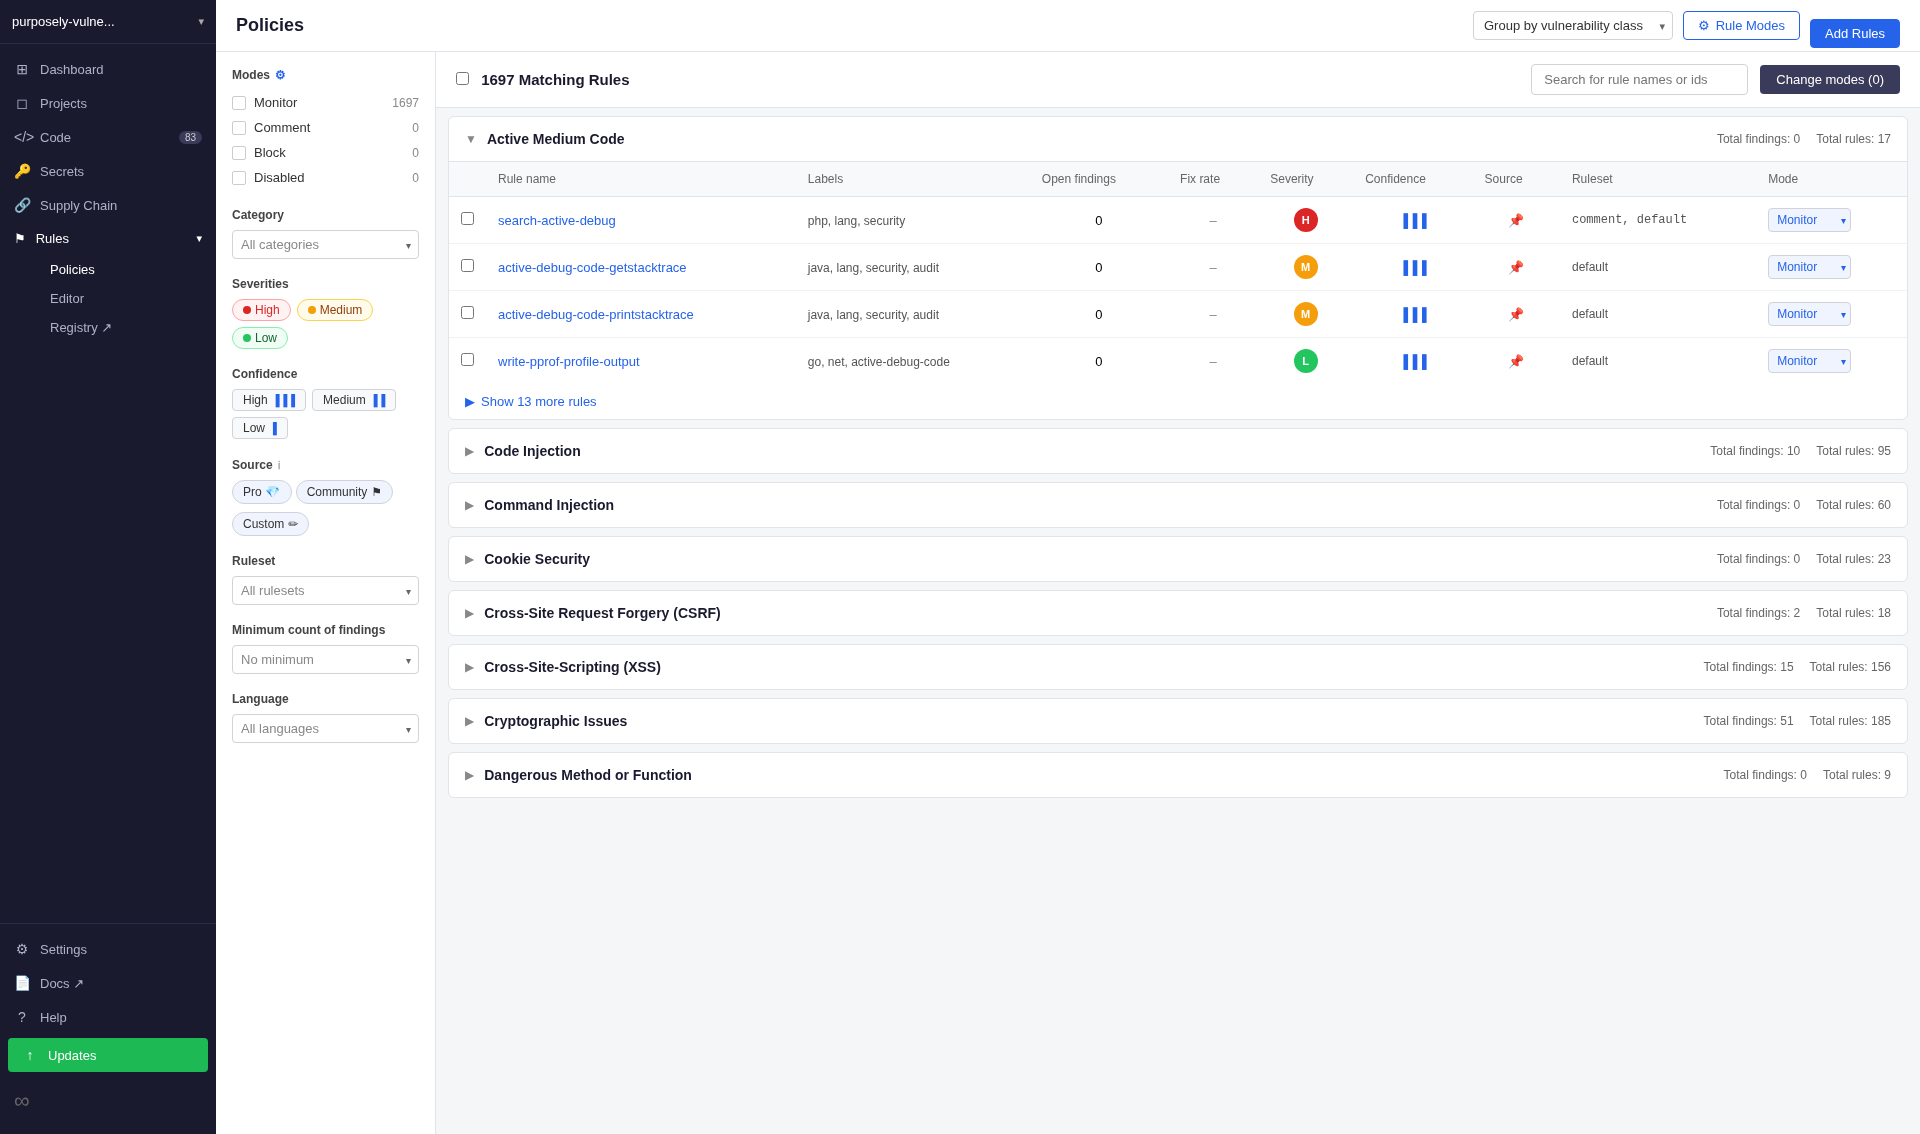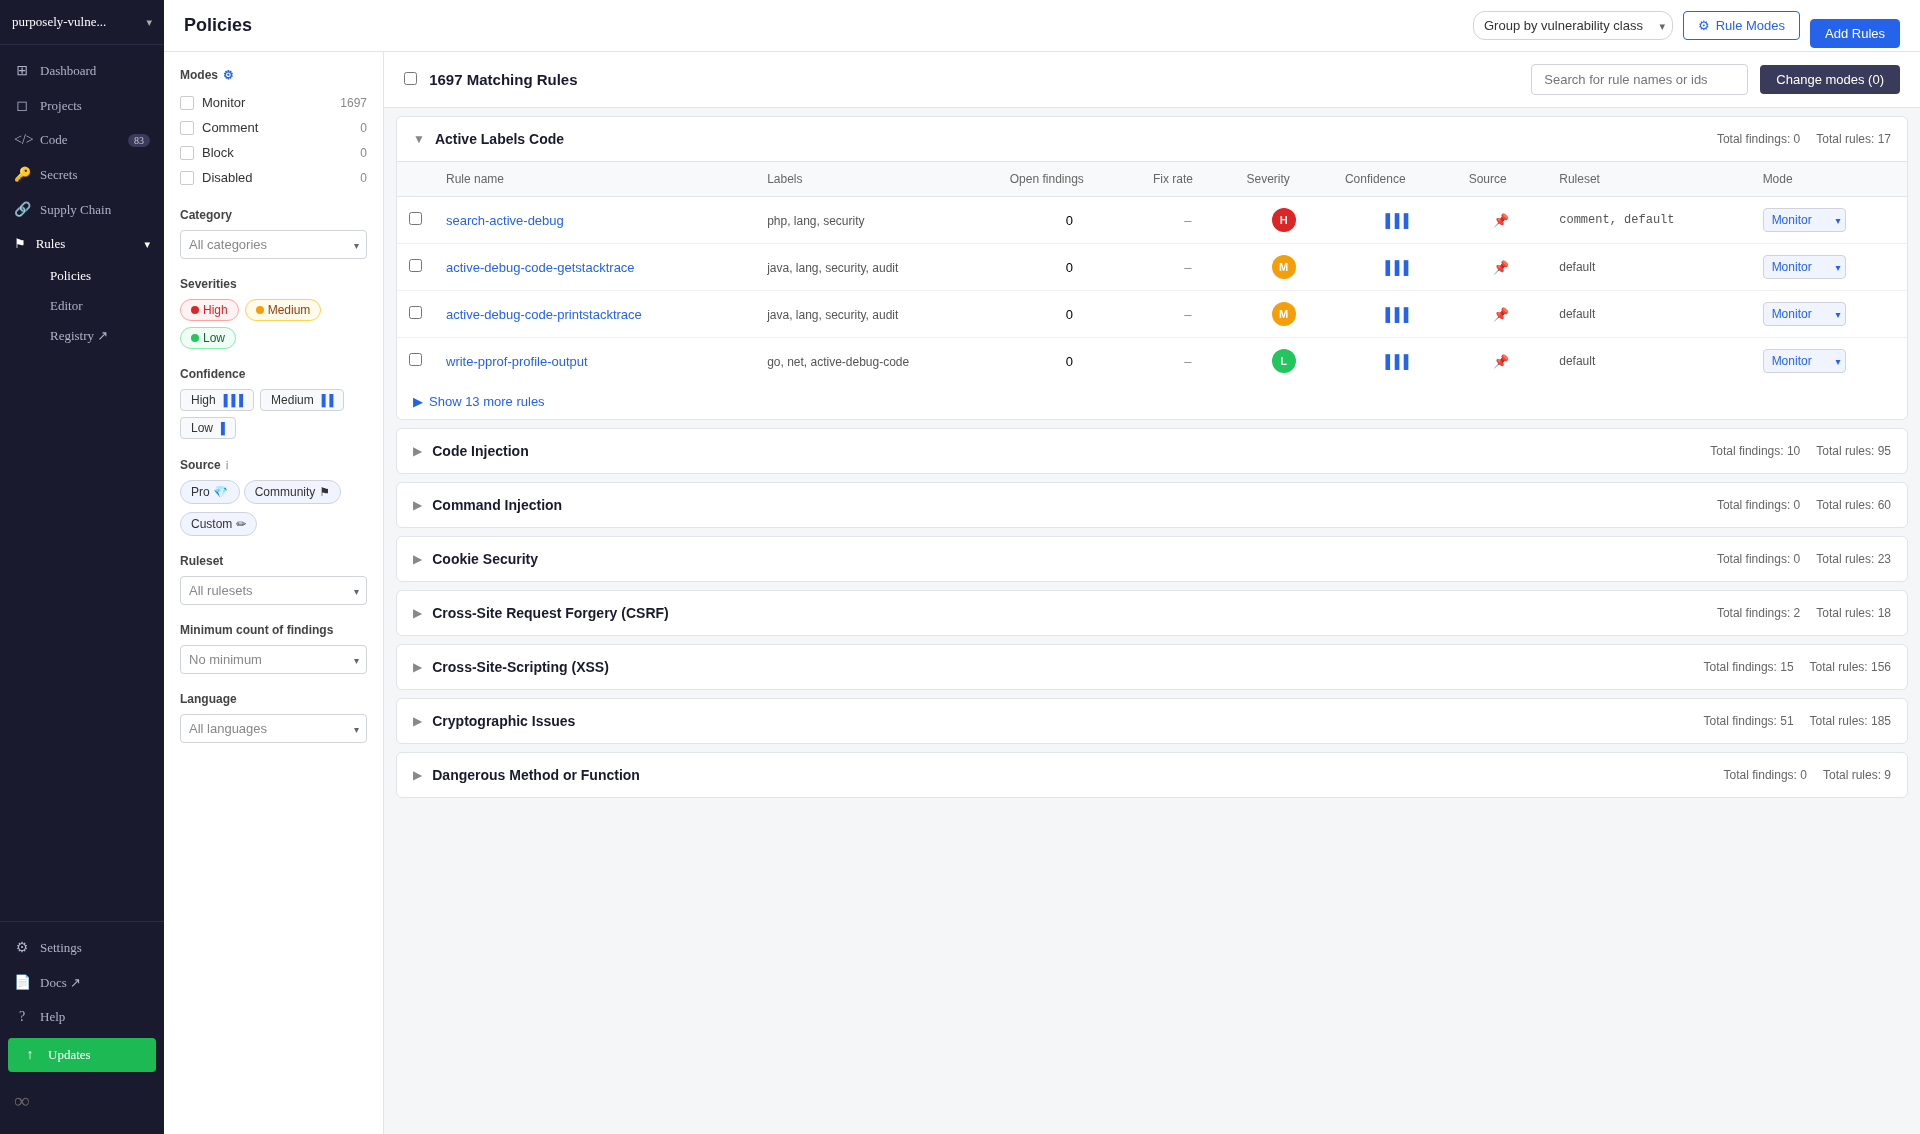--- a/index.html
+++ b/index.html
@@ -1,19 +1,19 @@
 <!DOCTYPE html>
 <html><head>
   <meta charset="utf-8">
   <style>
     * { box-sizing: border-box; margin: 0; padding: 0; }
     body { font-family: -apple-system, BlinkMacSystemFont, 'Segoe UI', sans-serif; font-size: 13px; background: #f5f6f7; display: flex; height: 100vh; overflow: hidden; }
 
     
-    .sidebar { width: 164px; background: #1a1a2e; color: #ccc; display: flex; flex-direction: column; flex-shrink: 0; height: 100vh; overflow-y: auto; font-family: Liberation Serif, serif; }
+    .sidebar { width: 216px; background: #1a1a2e; color: #ccc; display: flex; flex-direction: column; flex-shrink: 0; height: 100vh; overflow-y: auto; }
     .sidebar-header { display: flex; align-items: center; padding: 14px 12px; border-bottom: 1px solid #2a2a4a; gap: 8px; }
     .sidebar-header .app-name { color: #fff; font-size: 13px; font-weight: 500; flex: 1; }
     .sidebar-header .chevron { color: #aaa; font-size: 11px; }
     .sidebar-nav { flex: 1; padding: 8px 0; }
     .nav-item { display: flex; align-items: center; padding: 9px 14px; gap: 10px; cursor: pointer; color: #b0b0c8; font-size: 13px; border-radius: 0; }
     .nav-item .badge { background: #3a3a5a; color: #ccc; font-size: 10px; padding: 1px 6px; border-radius: 10px; margin-left: auto; }
     .nav-item .icon { width: 16px; text-align: center; font-size: 14px; }
     .nav-sub { padding-left: 40px; }
     .nav-sub .nav-item { padding: 7px 10px; font-size: 13px; }
     .nav-sub .nav-item.active-sub { color: #fff; }
@@ -24,21 +24,21 @@
     .logo-area { padding: 12px 14px; }
     .logo-symbol { font-size: 22px; color: #666; }
 
     
     .main { flex: 1; display: flex; flex-direction: column; overflow: hidden; }
 
     
     .topbar { background: #fff; border-bottom: 1px solid #e1e4e8; display: flex; align-items: center; padding: 10px 20px; gap: 12px; height: 52px; }
     .topbar-title { font-size: 18px; font-weight: 600; color: #1a1a2e; flex: 1; }
     .topbar-controls { display: flex; align-items: center; gap: 10px; }
-    .group-by-select { border: 1px solid #d0d3d9; border-radius: 12px; padding: 6px 28px 6px 10px; font-size: 13px; background: #fff; appearance: none; cursor: pointer; color: #333; min-width: 200px; }
+    .group-by-select { border: 1px solid #d0d3d9; border-radius: 4px; padding: 6px 28px 6px 10px; font-size: 13px; background: #fff; appearance: none; cursor: pointer; color: #333; min-width: 200px; }
     .select-wrapper { position: relative; }
     .select-wrapper::after { content: '▾'; position: absolute; right: 8px; top: 50%; transform: translateY(-50%); color: #666; pointer-events: none; font-size: 11px; }
     .btn-rule-modes { background: #fff; border: 1px solid #2563eb; color: #2563eb; padding: 6px 14px; border-radius: 4px; cursor: pointer; font-size: 13px; display: flex; align-items: center; gap: 6px; }
     .btn-add-rules { background: #2563eb; border: 1px solid #2563eb; color: #fff; padding: 6px 14px; border-radius: 4px; cursor: pointer; font-size: 13px; margin-top: 16px; }
 
     
     .content-area { display: flex; flex: 1; overflow: hidden; }
 
     
     .filter-panel { width: 220px; background: #fff; border-right: 1px solid #e1e4e8; padding: 16px; overflow-y: auto; flex-shrink: 0; }
@@ -331,21 +331,21 @@
           <input type="checkbox" style="margin-right: 8px;">
           <span>1697 Matching Rules</span>
         </div>
         <input class="search-input" type="text" placeholder="Search for rule names or ids" style="">
         <button class="btn-change-modes">Change modes (0)</button>
       </div>
 
       <div class="rule-group">
         <div class="group-header">
           <span class="group-chevron">▼</span>
-          <span class="group-title">Active Labels Code</span>
+          <span class="group-title">Active Medium Code</span>
           <div class="group-stats">
             <span class="group-stat">Total findings: <span>0</span></span>
             <span class="group-stat">Total rules: <span>17</span></span>
           </div>
         </div>
         <table class="rules-table">
           <thead>
             <tr>
               <th class="col-checkbox"></th>
               <th>Rule name</th>

